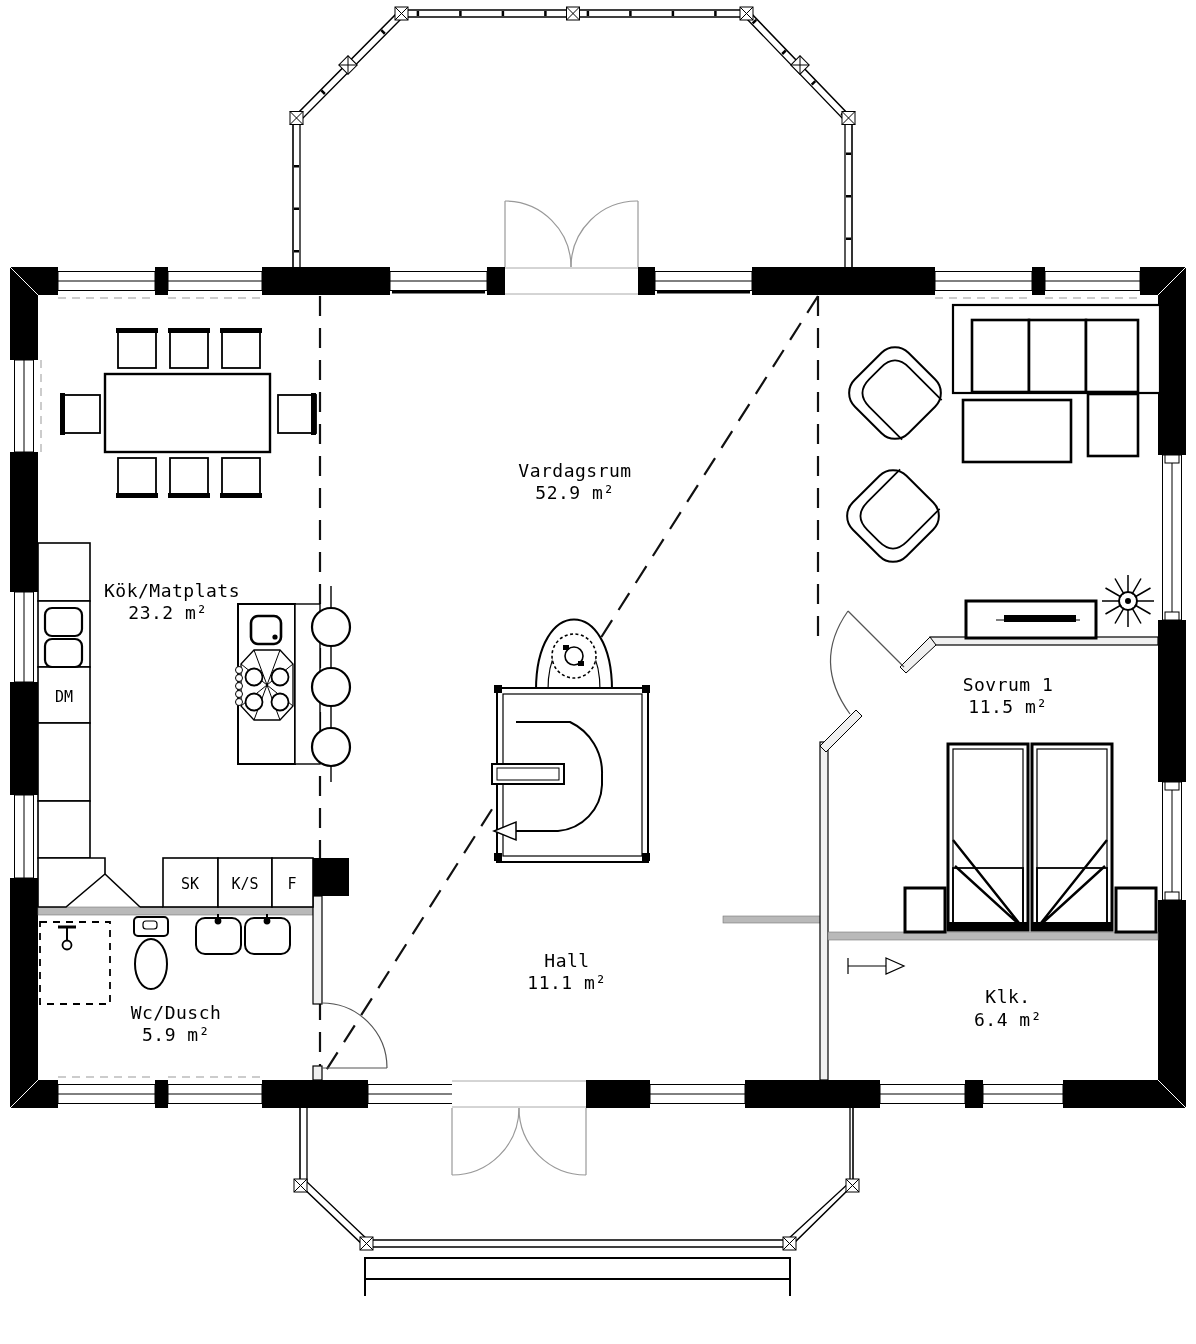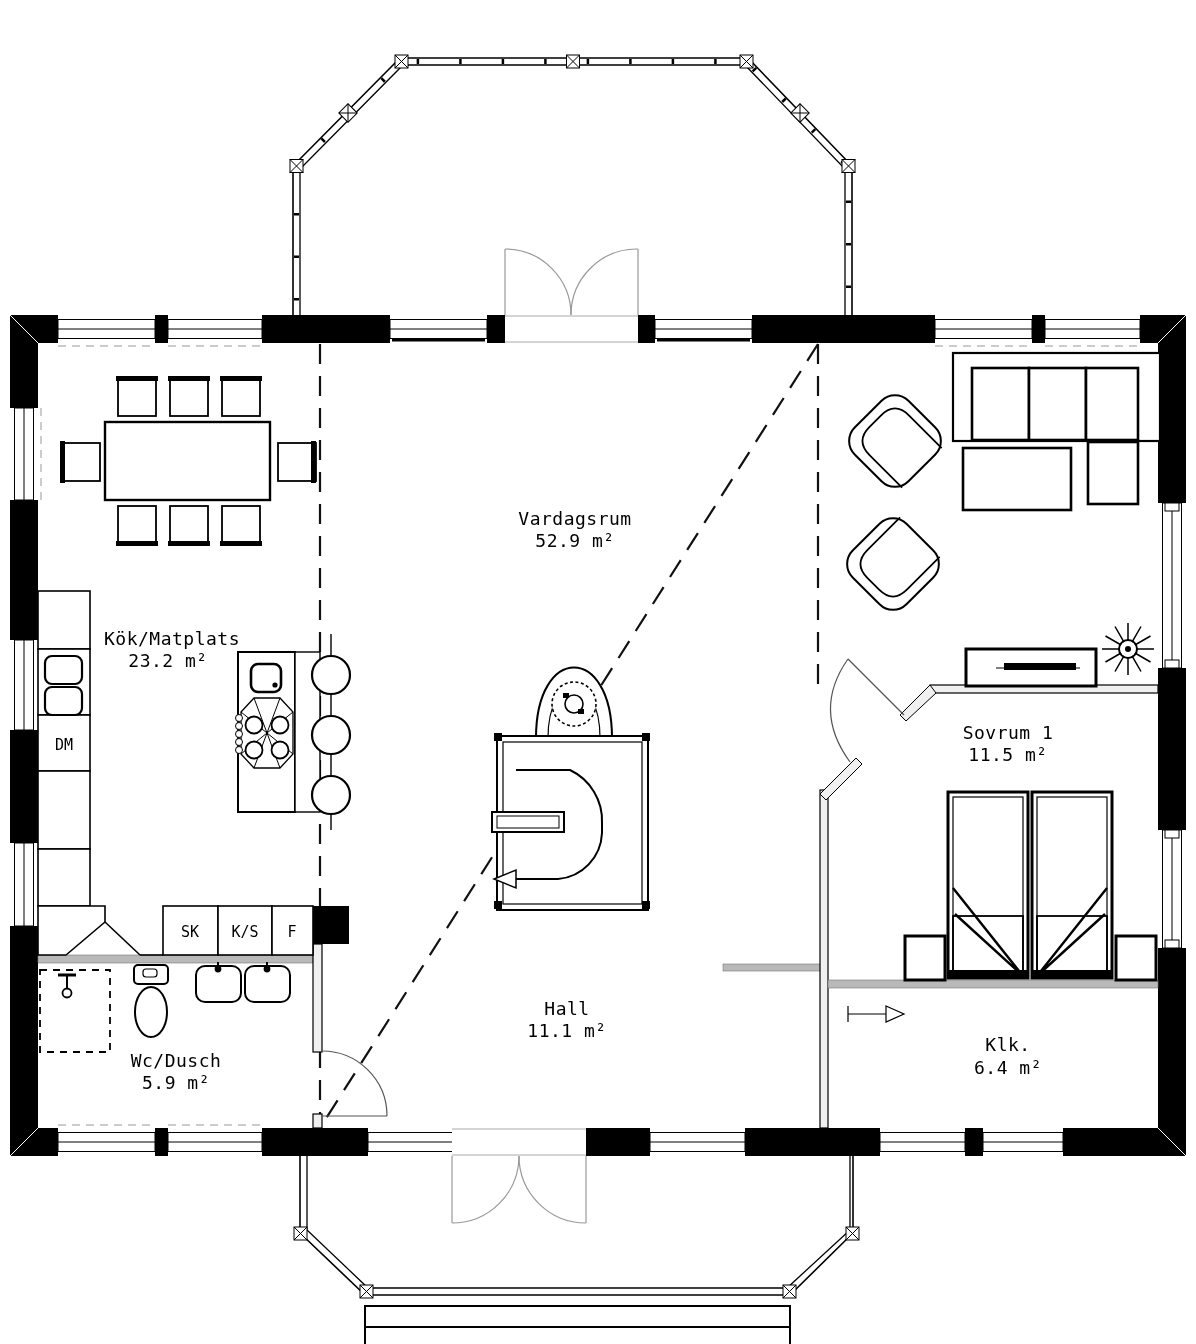--- a/index.html
+++ b/index.html
@@ -1,17 +1,17 @@
 <!DOCTYPE html>
 <html><head>
 <meta charset="utf-8">
 <style>
   html,body{margin:0;padding:0;background:#fff;}
   .sheet{position:relative;width:1196px;height:1296px;background:#fff;overflow:hidden;
-         font-family:"DejaVu Sans Mono", monospace;margin-top:48px;}
+         font-family:"DejaVu Sans Mono", monospace;}
   svg{position:absolute;left:0;top:0;}
   svg text{font-family:"DejaVu Sans Mono", monospace;fill:#000;}
   .room-label{font-size:18px;letter-spacing:0.5px;}
   .small-label{font-size:15px;}
 </style>
 </head>
 <body>
 
 <div class="sheet">
 <svg width="1196" height="1344" viewBox="0 0 1196 1344">

